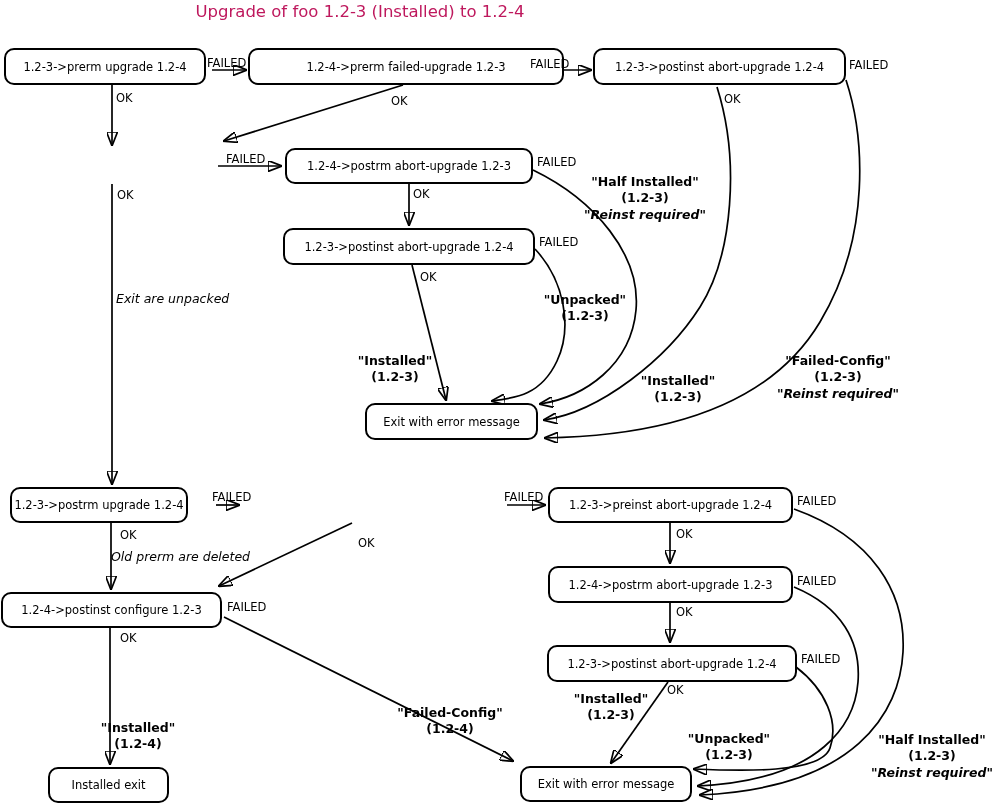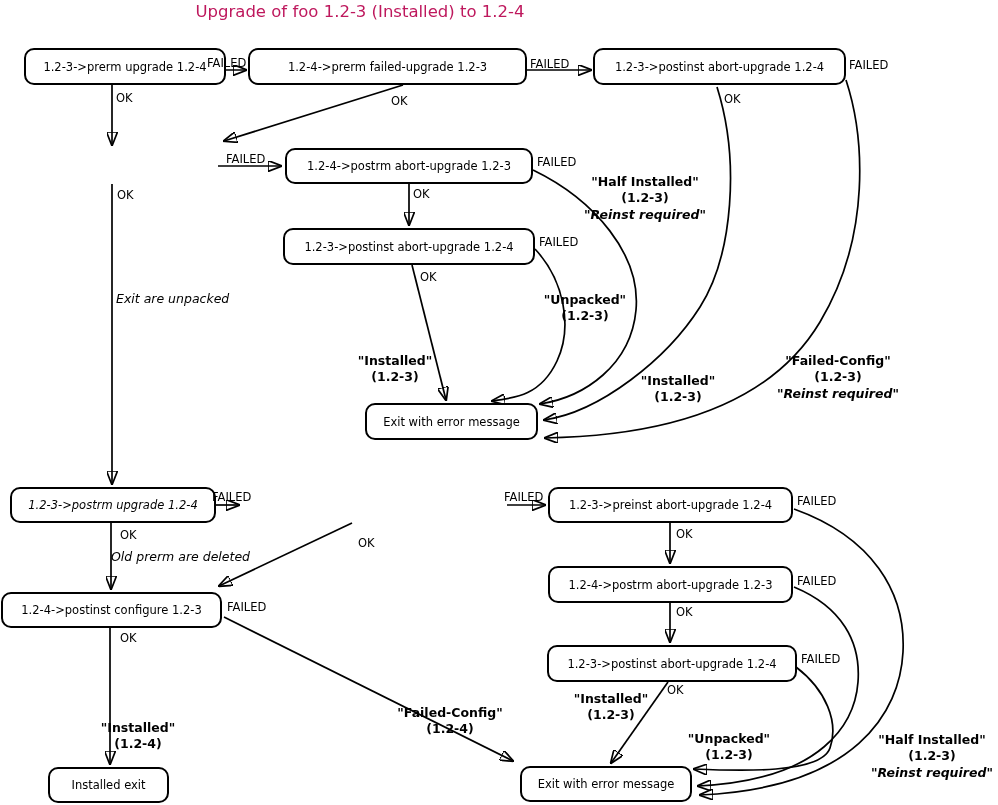--- a/index.html
+++ b/index.html
@@ -51,27 +51,27 @@
     <path d="M670,523 V563" marker-end="url(#ah)"></path>
     <path d="M794,509 C872,537 906,592 903,652 S856,788 700,795" marker-end="url(#ah)"></path>
     <path d="M670,603 V642" marker-end="url(#ah)"></path>
     <path d="M794,587 C842,607 861,642 858,682 S824,780 698,786" marker-end="url(#ah)"></path>
     <path d="M668,682 L611,763" marker-end="url(#ah)"></path>
     <path d="M796,667 C826,690 839,722 830,748 S740,771 694,769" marker-end="url(#ah)"></path>
     <path d="M110,628 V764" marker-end="url(#ah)"></path>
     <path d="M224,617 L513,761" marker-end="url(#ah)"></path>
   </svg>
 
-  <div class="node" style="left:24px;top:48px;width:202px;height:37px;">1.2-3-&gt;prerm upgrade 1.2-4</div>
-  <div class="node" style="left:248px;top:48px;width:279px;height:37px;">1.2-4-&gt;prerm failed-upgrade 1.2-3</div>
+  <div class="node" style="left:4px;top:48px;width:202px;height:37px;">1.2-3-&gt;prerm upgrade 1.2-4</div>
+  <div class="node" style="left:248px;top:48px;width:316px;height:37px;">1.2-4-&gt;prerm failed-upgrade 1.2-3</div>
   <div class="node" style="left:593px;top:48px;width:253px;height:37px;">1.2-3-&gt;postinst abort-upgrade 1.2-4</div>
   <div class="node" style="left:285px;top:148px;width:248px;height:36px;">1.2-4-&gt;postrm abort-upgrade 1.2-3</div>
   <div class="node" style="left:283px;top:228px;width:252px;height:37px;">1.2-3-&gt;postinst abort-upgrade 1.2-4</div>
   <div class="node" style="left:365px;top:403px;width:173px;height:37px;">Exit with error message</div>
-  <div class="node" style="left:10px;top:487px;width:206px;height:36px;font-style:italic;">1.2-3-&gt;postrm upgrade 1.2-4</div>
+  <div class="node" style="left:10px;top:487px;width:178px;height:36px;">1.2-3-&gt;postrm upgrade 1.2-4</div>
   <div class="node" style="left:548px;top:487px;width:245px;height:36px;">1.2-3-&gt;preinst abort-upgrade 1.2-4</div>
   <div class="node" style="left:548px;top:566px;width:245px;height:37px;">1.2-4-&gt;postrm abort-upgrade 1.2-3</div>
   <div class="node" style="left:547px;top:645px;width:250px;height:37px;">1.2-3-&gt;postinst abort-upgrade 1.2-4</div>
   <div class="node" style="left:1px;top:592px;width:221px;height:36px;">1.2-4-&gt;postinst configure 1.2-3</div>
   <div class="node" style="left:48px;top:767px;width:121px;height:36px;">Installed exit</div>
   <div class="node" style="left:520px;top:766px;width:172px;height:36px;">Exit with error message</div>
 
   <span class="badge" style="left:207px;top:56px;">FAILED</span>
   <span class="badge" style="left:116px;top:91px;">OK</span>
   <span class="badge" style="left:530px;top:57px;">FAILED</span>

